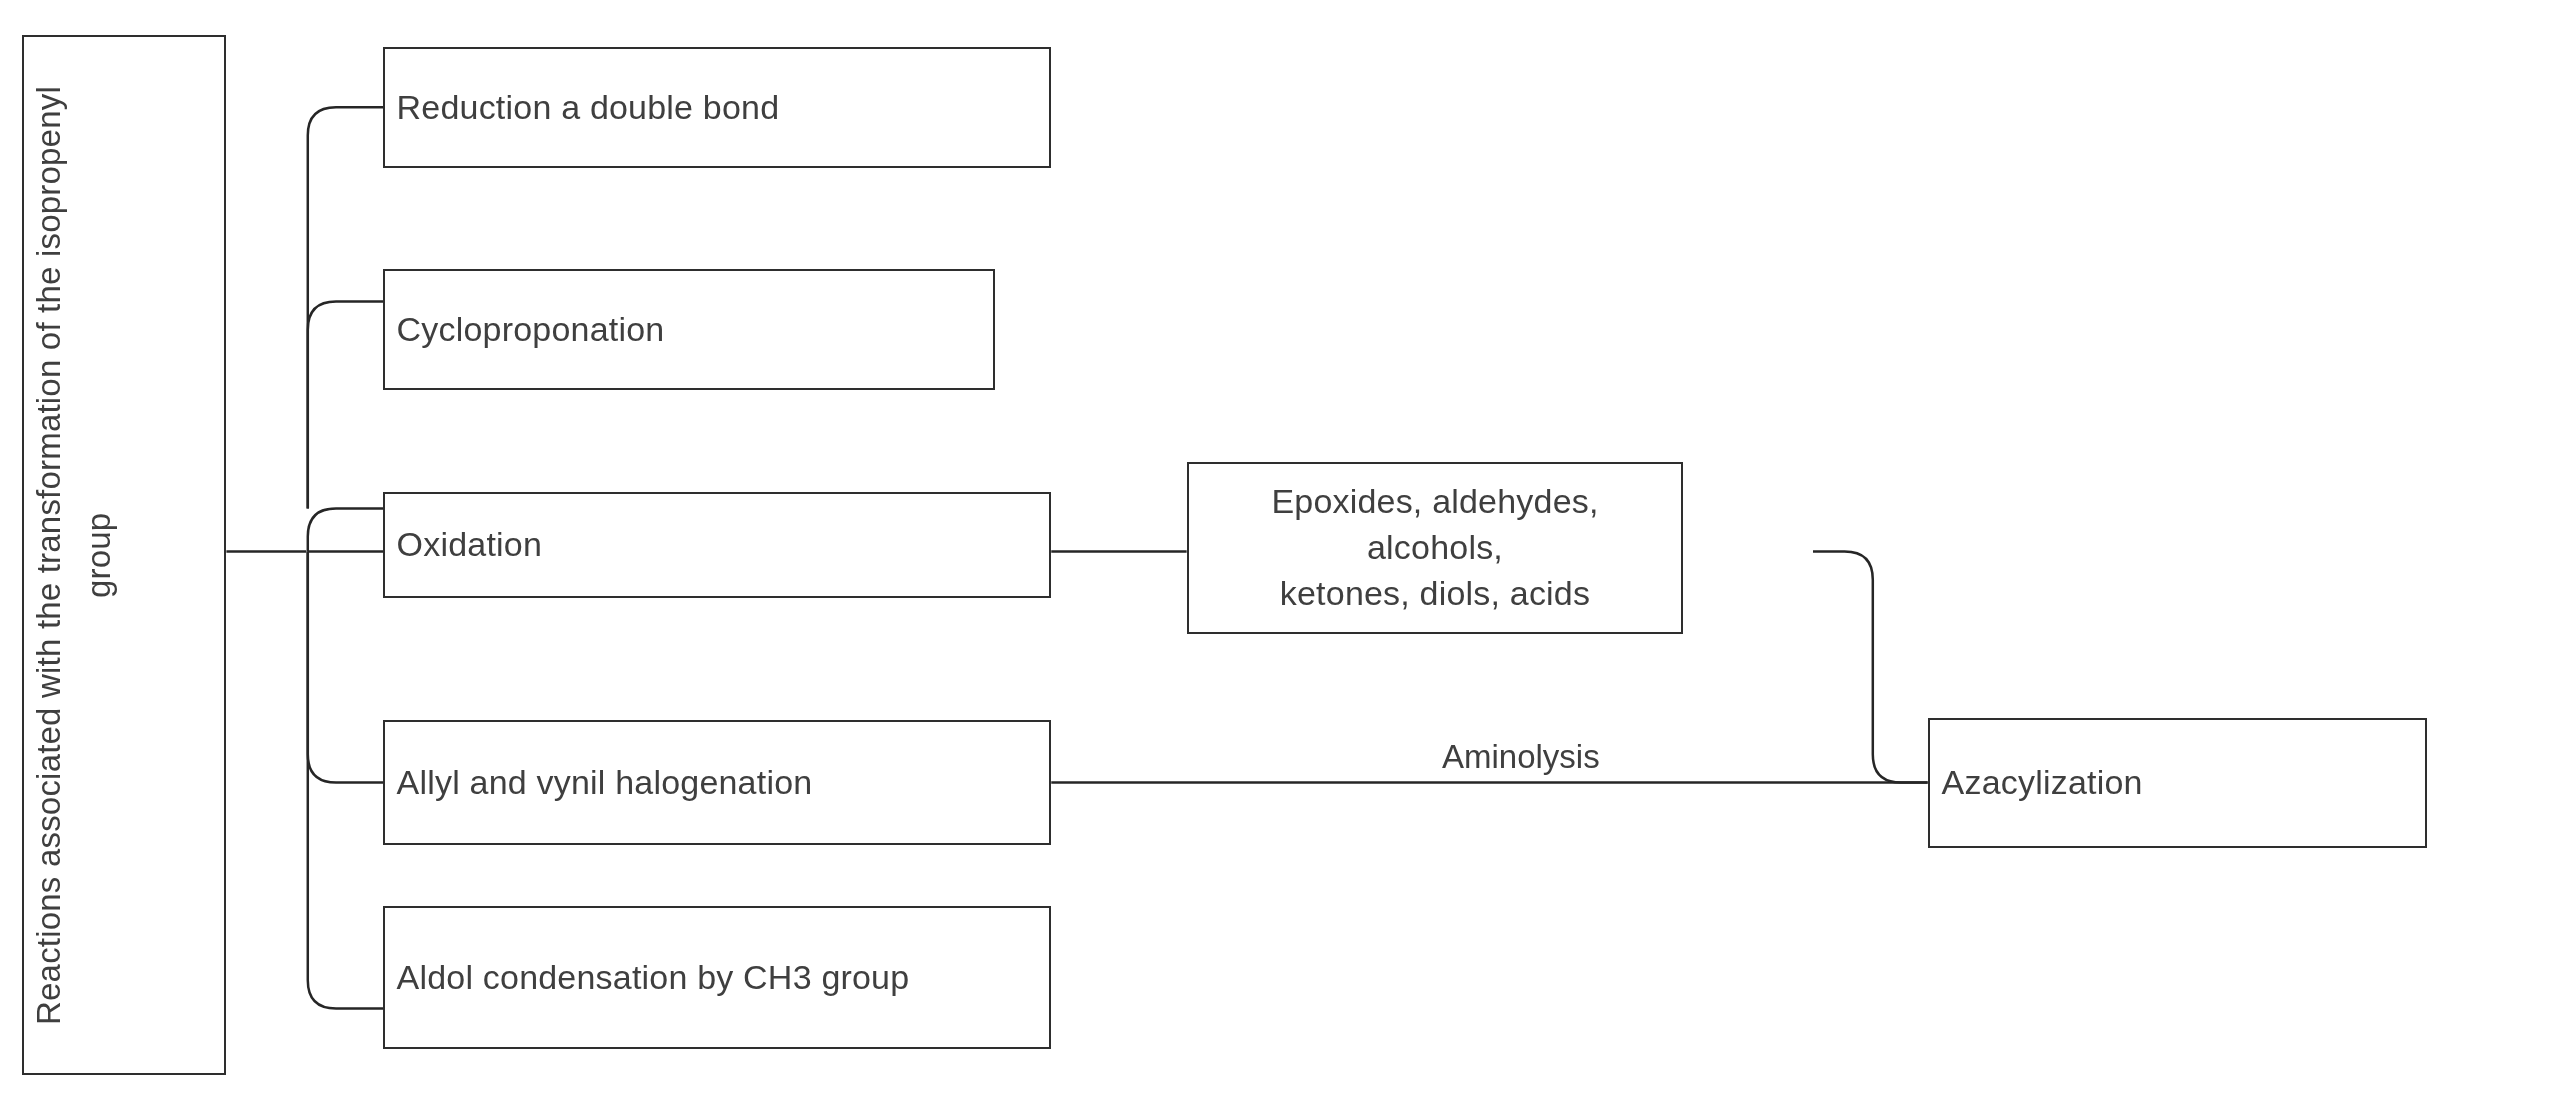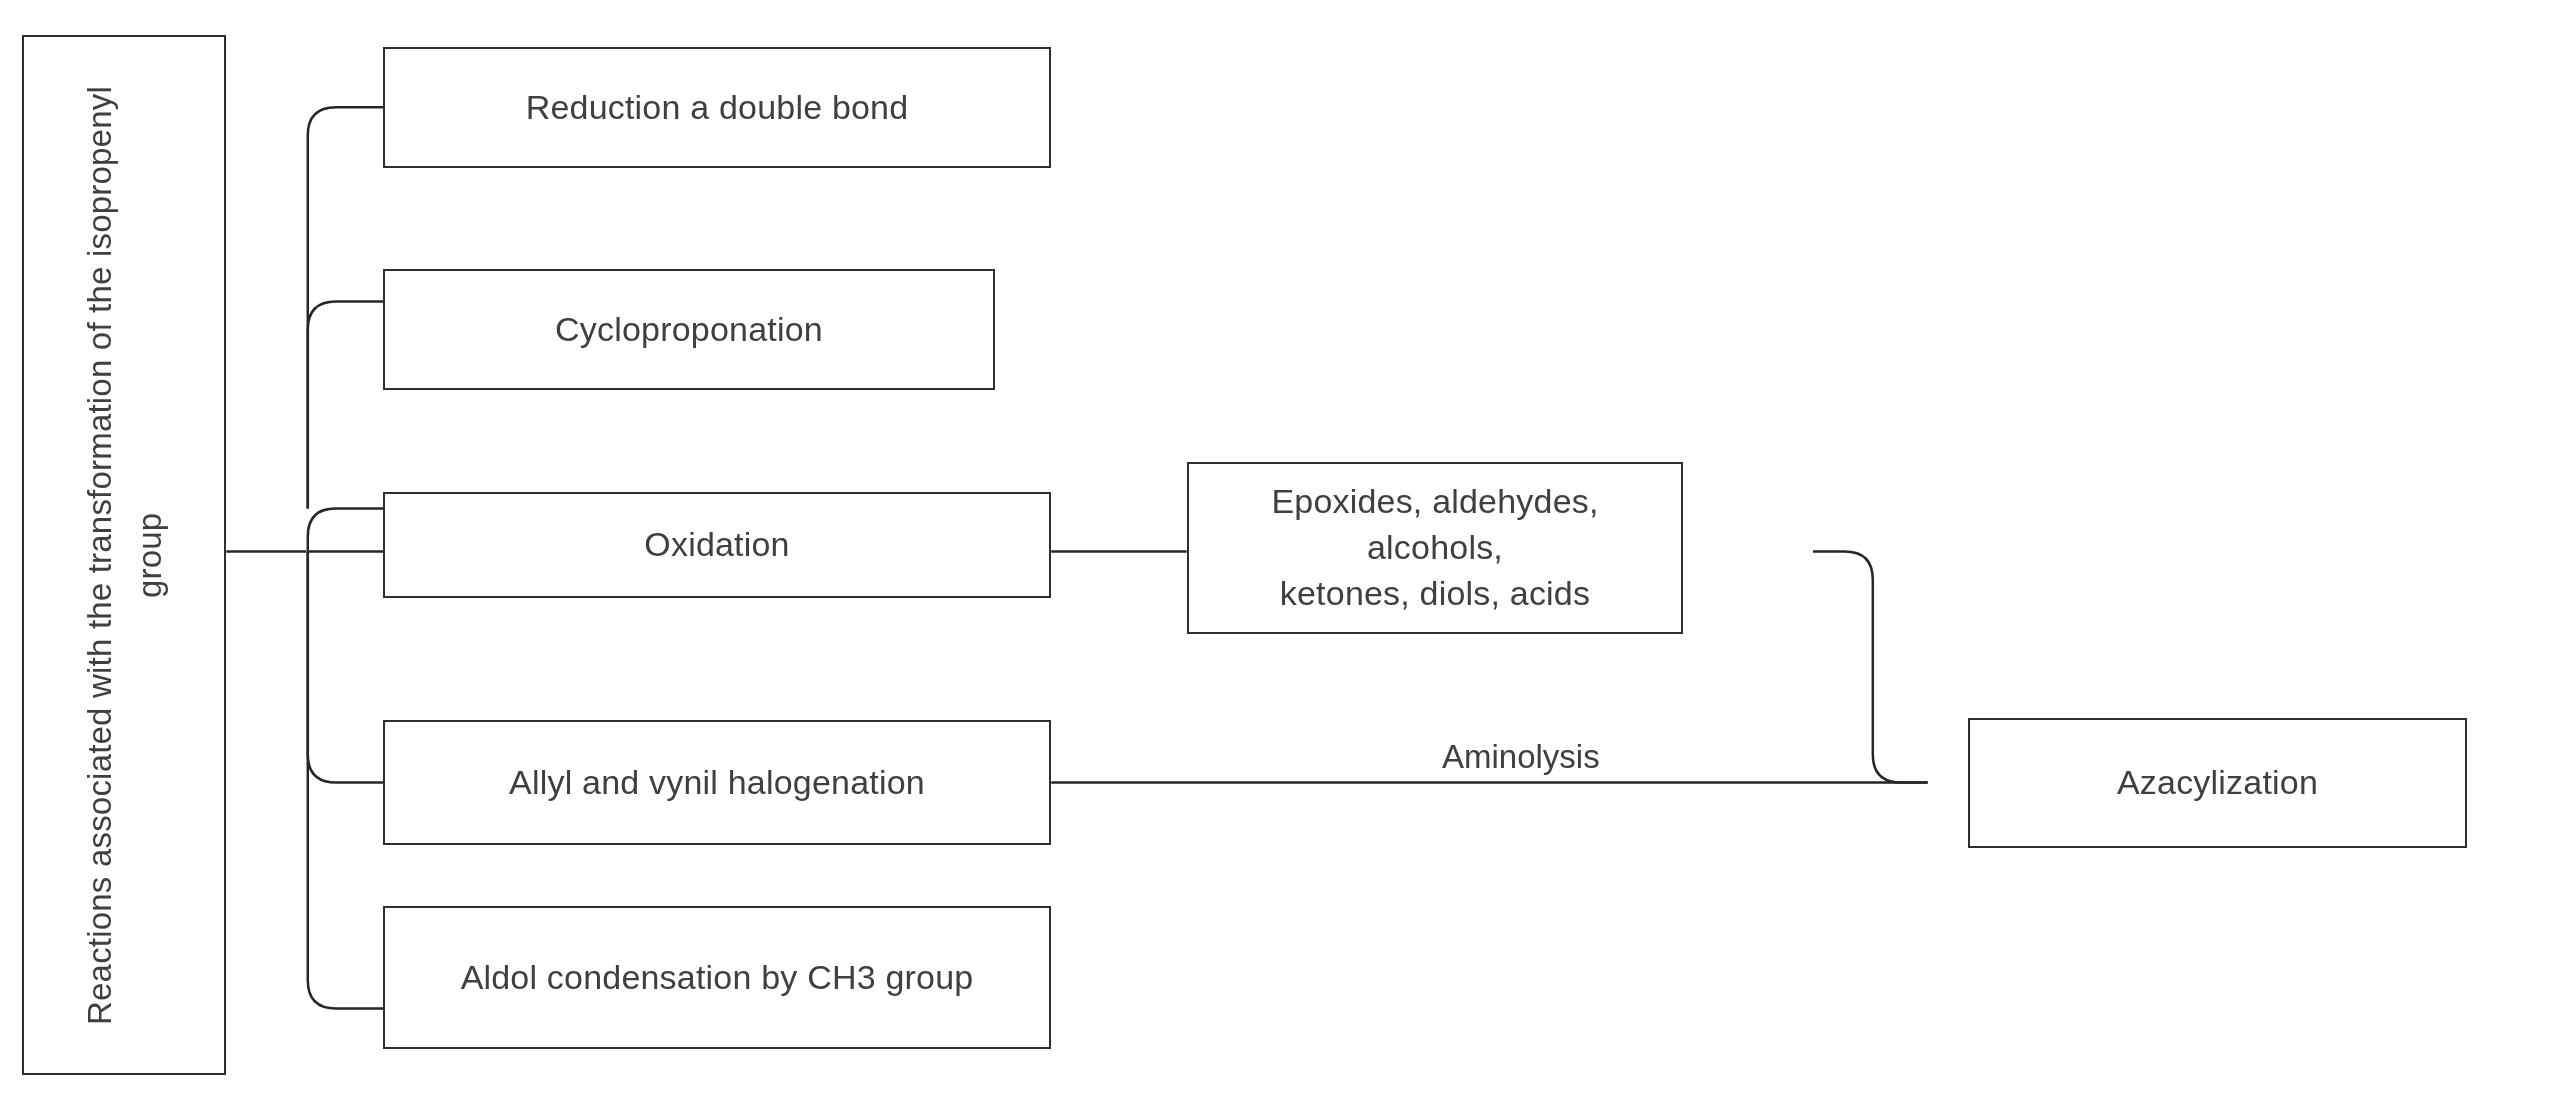--- a/index.html
+++ b/index.html
@@ -26,21 +26,20 @@
     height: 1099px;
     pointer-events: none;
   }
   .node {
     position: absolute;
     box-sizing: border-box;
     border: 2.5px solid #2e2e2e;
     background: #ffffff;
     display: flex;
     align-items: center;
-    justify-content: center;
     text-align: center;
     color: #3f3f3f;
     line-height: 1.35;
     letter-spacing: 0.2px;
   }
   .node .label {
     display: block;
     padding: 0 11.6px;
     white-space: pre-line;
   }
@@ -57,21 +56,21 @@
     padding: 0;
     line-height: 1.5;
     max-height: 997px;
   }
   #node-reduction      { left: 383px;  top: 47px;   width: 668px; height: 121px; font-size: 34px; }
   #node-cyclopropon    { left: 383px;  top: 269px;  width: 612px; height: 121px; font-size: 34px; }
   #node-oxidation      { left: 383px;  top: 492px;  width: 668px; height: 106px; font-size: 34px; }
   #node-halogenation   { left: 383px;  top: 720px;  width: 668px; height: 125px; font-size: 34px; }
   #node-aldol          { left: 383px;  top: 906px; width: 668px; height: 143px; font-size: 34px; }
   #node-products       { left: 1187px; top: 462px;  width: 496px; height: 172px; font-size: 34px; }
-  #node-azacylization  { left: 1928px; top: 718px;  width: 499px; height: 130px; font-size: 34px; margin-left: 40px; }
+  #node-azacylization  { left: 1928px; top: 718px;  width: 499px; height: 130px; font-size: 34px; }
 
   .edge-label {
     position: absolute;
     font-size: 33px;
     color: #3f3f3f;
     white-space: nowrap;
   }
   #label-aminolysis {
     left: 1442px;
     top: 738px;

